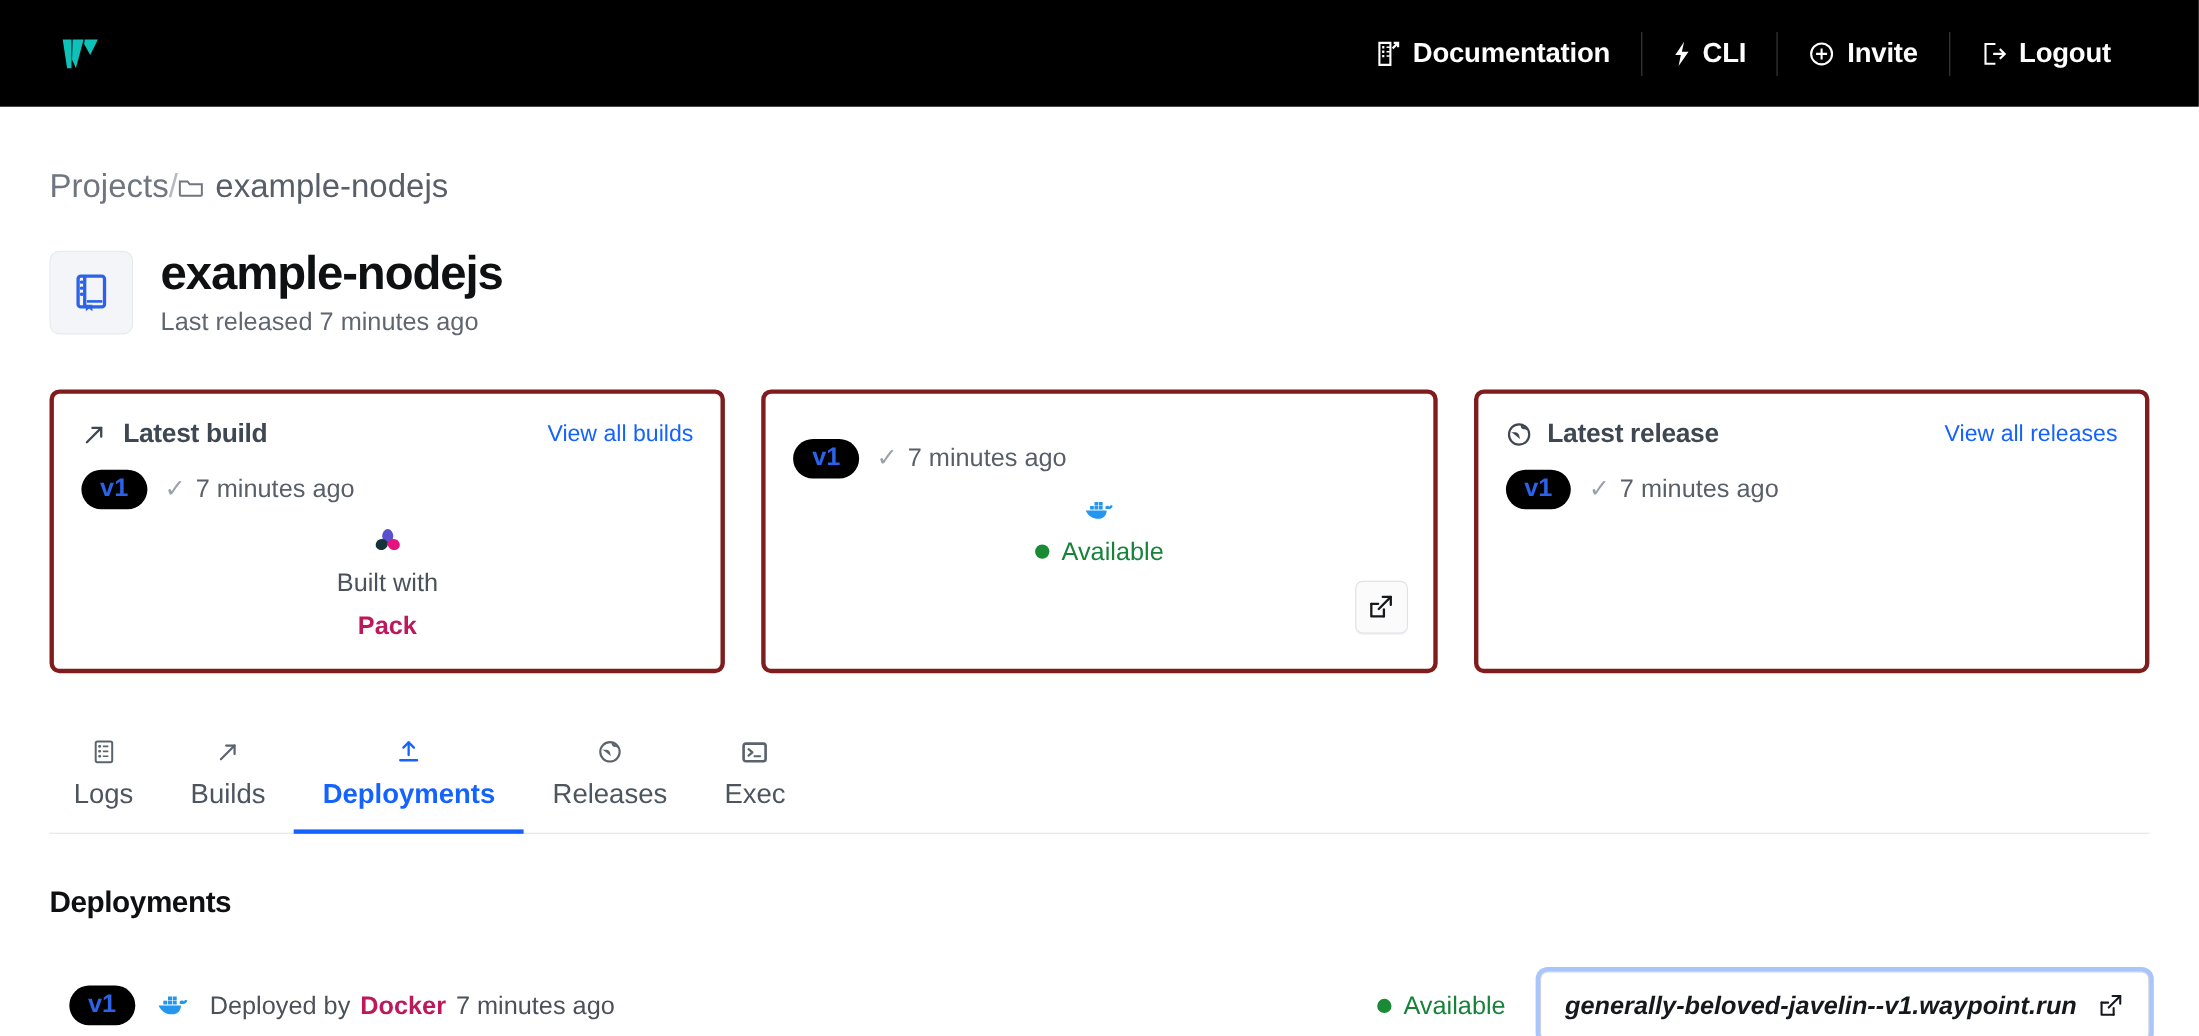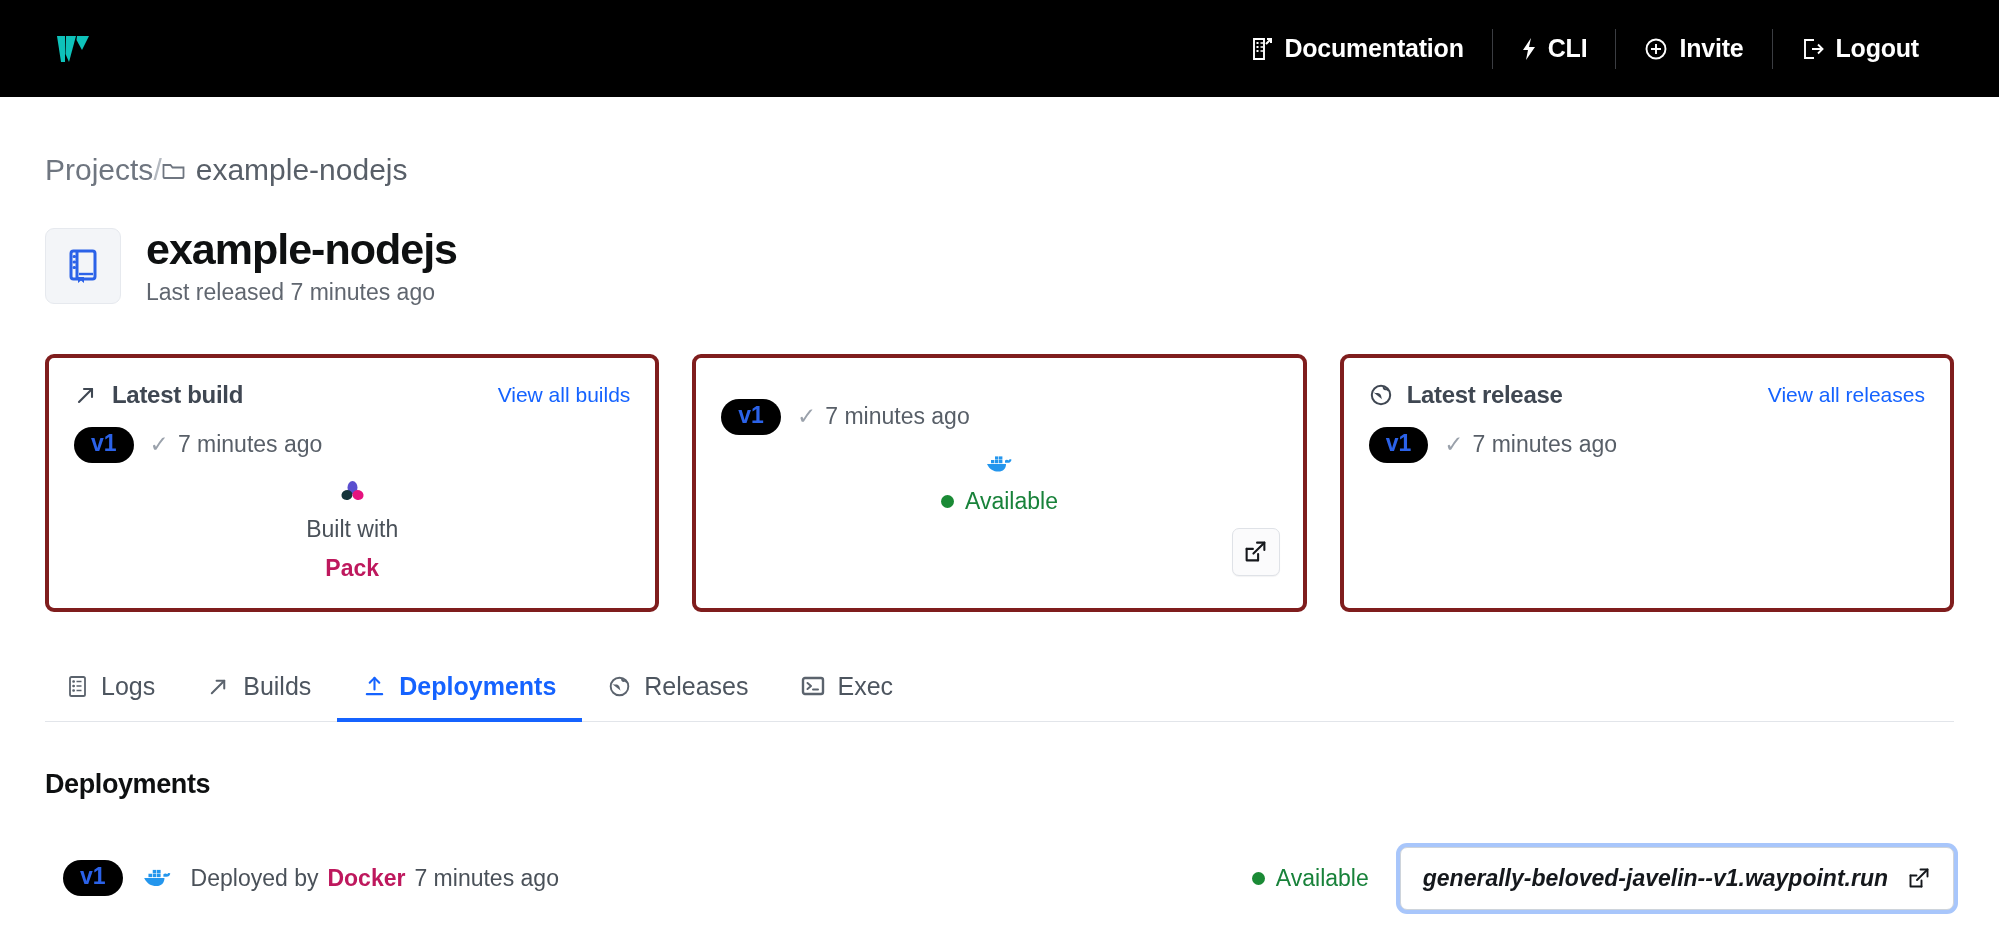--- a/index.html
+++ b/index.html
@@ -215,20 +215,21 @@
     display: flex;
     align-items: center;
     gap: 13px;
     font-size: 25px;
     color: #4d555f;
     padding: 0 26px 17px 26px;
     cursor: pointer;
     border-bottom: 4px solid transparent;
     margin-bottom: -1px;
     white-space: nowrap;
+    flex-direction: column;
   }
   .tab:first-child { padding-left: 22px; }
   .tab.active {
     color: #1563ff;
     font-weight: 700;
     border-bottom-color: #1563ff;
   }
   .tab.active .ico { color: #1563ff; }
   .ico { color: #5b636d; display: flex; align-items: center; }
 

